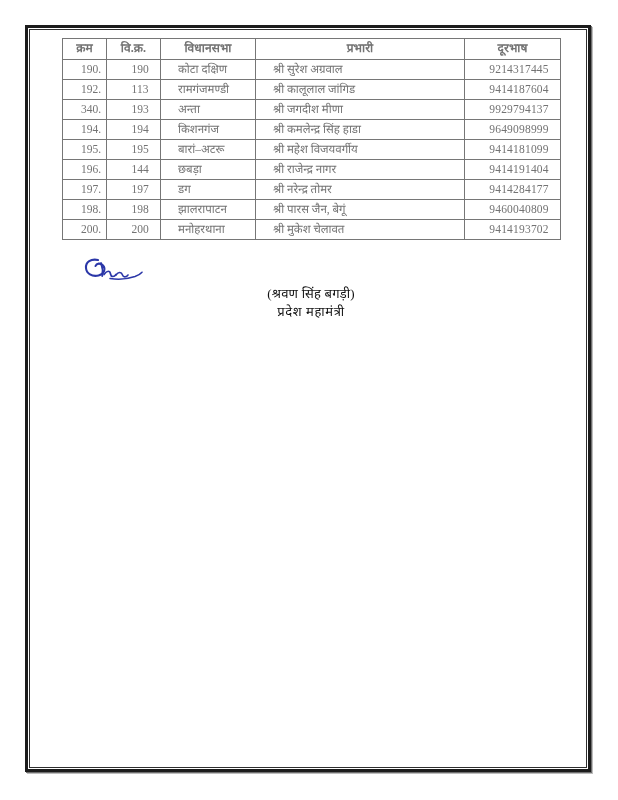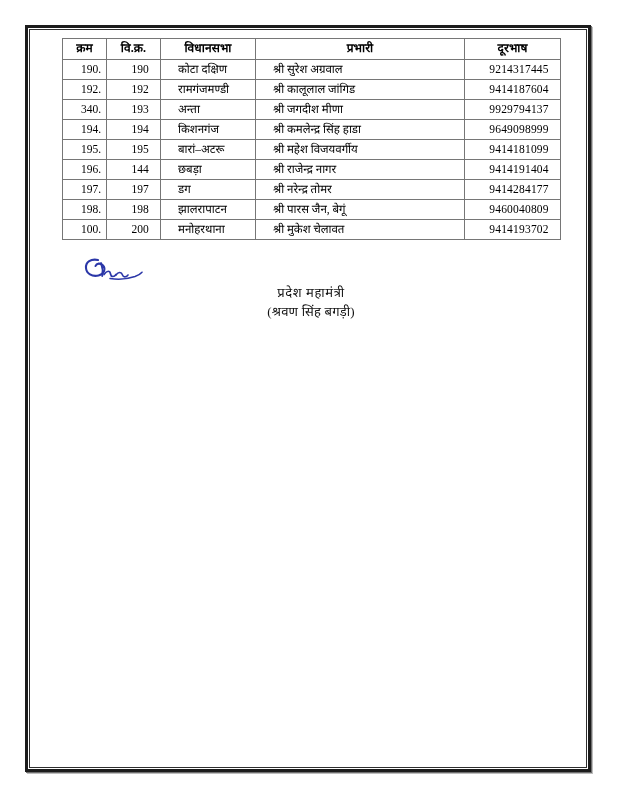--- a/index.html
+++ b/index.html
@@ -53,21 +53,21 @@
     margin: 0;
     table-layout: fixed;
     background: #ffffff;
   }
   table.roster td, table.roster th {
     border: 1px solid #767676;
     padding: 0 4px;
     vertical-align: middle;
     font-size: 11.5px;
     line-height: 1.15;
-    color: #000000;
+    color: #737373;
     font-weight: normal;
   }
   table.roster thead th {
     height: 20px;
     text-align: center;
     font-weight: bold;
     font-size: 12px;
     letter-spacing: 0.1px;
   }
   table.roster tbody td {
@@ -166,21 +166,21 @@
         <tbody id="table-body">
             <tr>
               <td class="serial">190.</td>
               <td class="acno">190</td>
               <td class="ac">कोटा दक्षिण</td>
               <td class="incharge">श्री सुरेश अग्रवाल</td>
               <td class="phone">9214317445</td>
             </tr>
             <tr>
               <td class="serial">192.</td>
-              <td class="acno">192</td>
+              <td class="acno">113</td>
               <td class="ac">रामगंजमण्डी</td>
               <td class="incharge">श्री कालूलाल जांगिड</td>
               <td class="phone">9414187604</td>
             </tr>
             <tr>
               <td class="serial">340.</td>
               <td class="acno">193</td>
               <td class="ac">अन्ता</td>
               <td class="incharge">श्री जगदीश मीणा</td>
               <td class="phone">9929794137</td>
@@ -214,40 +214,40 @@
               <td class="phone">9414284177</td>
             </tr>
             <tr>
               <td class="serial">198.</td>
               <td class="acno">198</td>
               <td class="ac">झालरापाटन</td>
               <td class="incharge">श्री पारस जैन, बेगूं</td>
               <td class="phone">9460040809</td>
             </tr>
             <tr>
-              <td class="serial">100.</td>
+              <td class="serial">200.</td>
               <td class="acno">200</td>
               <td class="ac">मनोहरथाना</td>
               <td class="incharge">श्री मुकेश चेलावत</td>
               <td class="phone">9414193702</td>
             </tr>
           </tbody>
       </table>
 
       <div id="signature-block">
         <div id="signature-mark">
           <svg width="72" height="30" viewBox="0 0 72 30" aria-hidden="true">
             <g fill="none" stroke="#2b37a8" stroke-linecap="round" stroke-linejoin="round">
               <path d="M18 6 C11 4.5, 5.5 8, 6 14 C6.4 19.5, 12 23, 18.5 21.5 C24 20.2, 26 15, 23 11.5 C20.5 8.6, 16.5 9.2, 15.5 12" stroke-width="2.1"></path>
               <path d="M21 9 C22.5 13, 23 18, 22.2 22" stroke-width="1.8"></path>
               <path d="M24 20.5 C27 16, 30 16.5, 30.5 20 C31 23, 34 23.5, 36 20.5" stroke-width="1.7"></path>
               <path d="M36 21 C38.5 17.5, 41.5 18, 42.5 21 C43.3 23.4, 46 23.6, 48 21" stroke-width="1.6"></path>
               <path d="M30 24.5 C38 25.8, 47 25.2, 55 22.5 C58 21.4, 60.5 20, 62 18.2" stroke-width="1.5"></path>
             </g>
           </svg>
         </div>
+        <div class="sig-line sig-name">(श्रवण सिंह बगड़ी)</div>
         <div class="sig-line sig-title">प्रदेश महामंत्री</div>
-        <div class="sig-line sig-name">(श्रवण सिंह बगड़ी)</div>
       </div>
 
     </div>
   </div>
 </div>
 
 </body></html>

